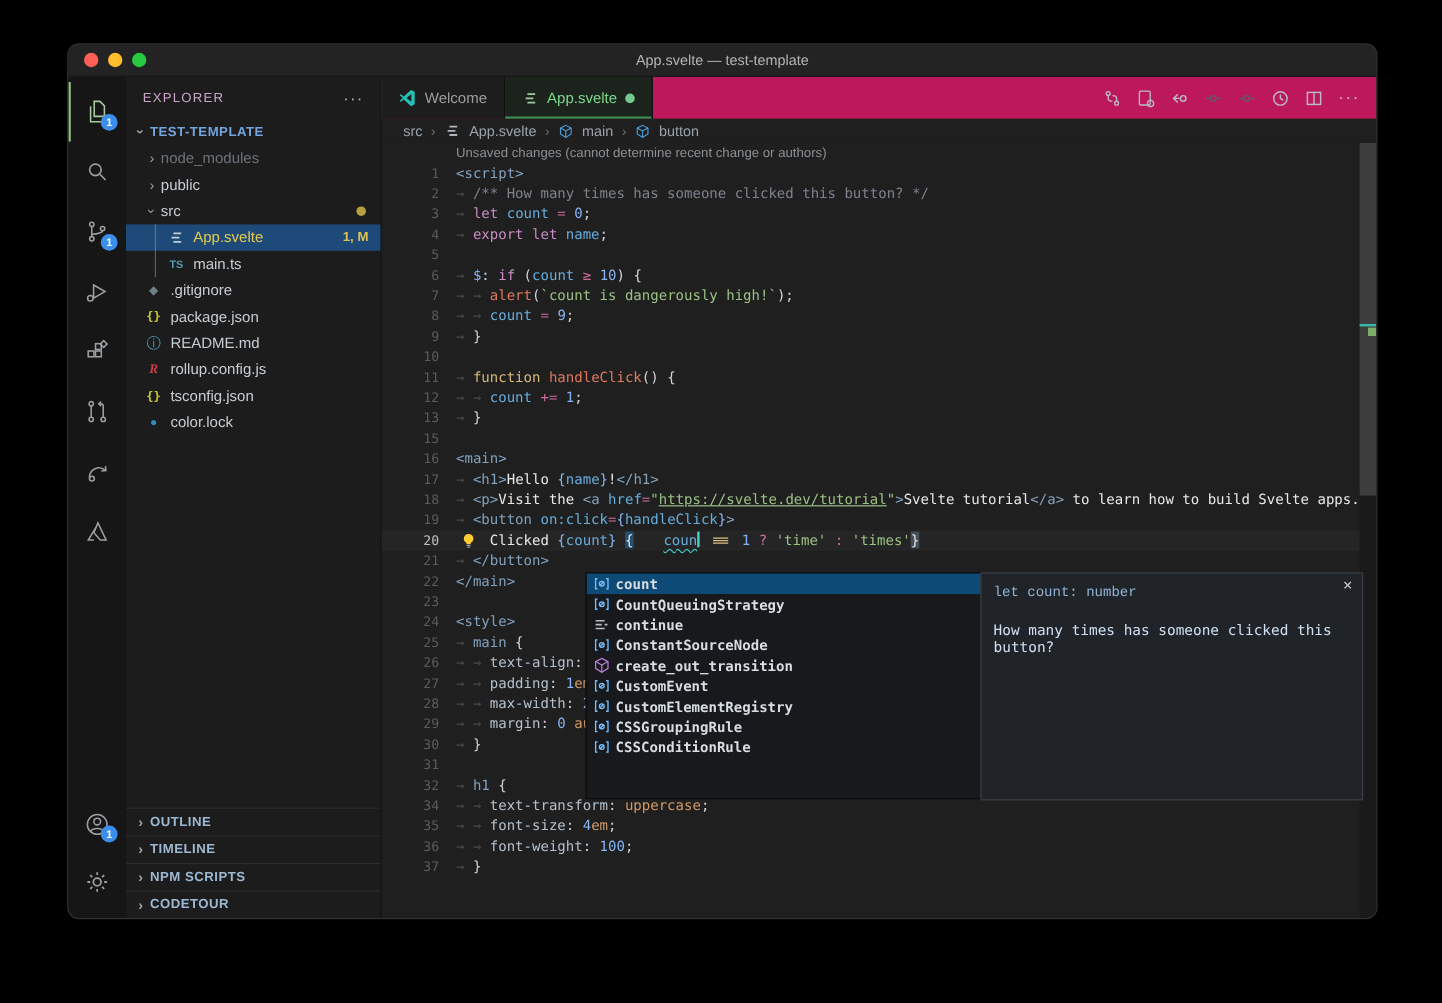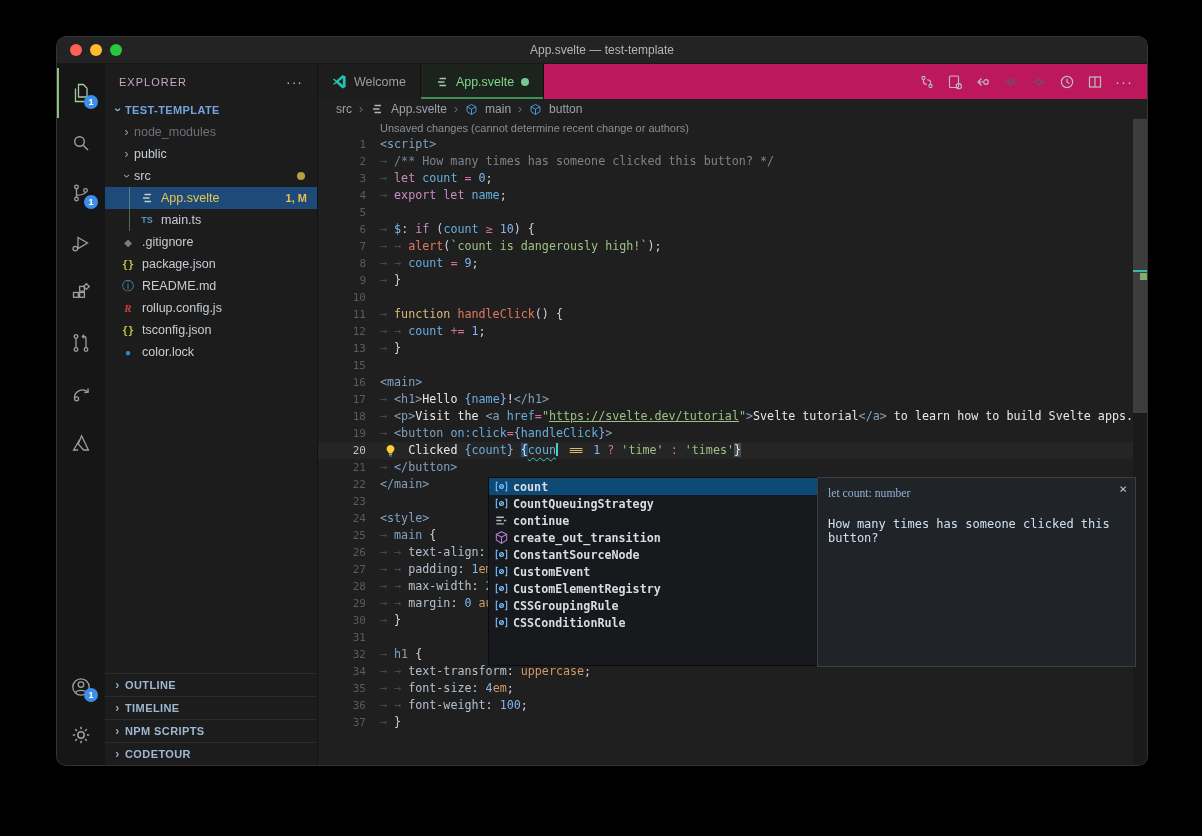--- a/index.html
+++ b/index.html
@@ -64,21 +64,21 @@
   .ln{width:48px;text-align:right;padding-right:14px;color:#5b5b5b;font-size:11px;flex:none;}
   .cl.cur .ln{color:#c0c0c0;}
   .code{white-space:pre;}
   .bulb{position:absolute;left:66px;top:2px;width:13px;height:13px;cursor:pointer;}
   
   .tk-tag{color:#82a1bd}.tk-kw{color:#c98cc5}.tk-kw2{color:#d7ba7d}.tk-var{color:#66aede}
   .tk-num{color:#85b4f2}.tk-op{color:#d16d9e}.tk-str{color:#9cc184}.tk-fn{color:#e0795e}
   .tk-cmt{color:#7d828c}.tk-b{color:#e8e8e8;font-weight:normal}.tk-t{color:#cfd2d6}
   .tk-ws{color:#44494f}.tk-br{color:#85b4f2}.tk-attr{color:#66aede}.tk-prop{color:#b3c0cc}
   .tk-or{color:#d19a66}.tk-link{color:#9cc184;text-decoration:underline}
-  .tk-sq{color:#66aede;text-decoration:underline wavy #3fc6c0;text-decoration-thickness:1px;text-underline-offset:3px;}
+  .tk-sq{color:#66aede;text-decoration:underline wavy #3fc6c0;text-decoration-thickness:1px;text-underline-offset:3px;padding-left:25px;}
   .tk-brhl{color:#dce6ee;background:rgba(43,106,158,.6);}
   .tk-brbox{color:#e0e4e8;background:rgba(120,140,160,.4);}
   .tk-cursor{display:inline-block;width:2px;height:13px;background:#49d2c5;vertical-align:-2px;}
   .tk-lig{color:#d7ba7d;display:inline-block;width:3ch;text-align:center;transform:scaleX(2.1);}
   .tk-swatch{display:inline-block;width:10px;height:10px;margin-right:3px;vertical-align:-1px;border:1px solid rgba(255,255,255,.35);}
   .tk-sp{}
   
   .sb-track{position:absolute;right:0;top:0;bottom:0;width:14px;background:#1a1a1a;}
   .sb-slider{position:absolute;right:0;top:0;width:14px;height:294px;background:#3d3d3d;cursor:pointer;}
   .deco-cursorline{position:absolute;right:0;top:151px;width:14px;height:2px;background:#37b9b0;}
@@ -87,21 +87,21 @@
   .suggest{position:absolute;left:170px;top:358px;width:329px;height:187px;background:#17191d;
     border:1px solid #0b0b0b;z-index:6;}
   .sg-row{height:17px;display:flex;align-items:center;padding-left:3px;color:#d7dde3;font-weight:bold;
     font-size:11.7px;cursor:pointer;white-space:nowrap;}
   .sg-row.selected{background:#0d4a75;}
   .sg-icon{width:19px;display:flex;justify-content:center;align-items:center;margin-right:2px;flex:none;}
   .ic-var{color:#75beff}.ic-kw{color:#b8bcc2}.ic-method{color:#b77fd4}
   
   .docs{position:absolute;left:499px;top:358px;width:317px;height:188px;background:#202328;
     border:1px solid #3a3f45;z-index:6;}
-  .docs-sig{font-family:Liberation Serif, serif;font-size:11.7px;color:#8fb4d6;padding:9px 24px 0 10px;}
+  .docs-sig{font-family:Liberation Mono, monospace;font-size:11.7px;color:#8fb4d6;padding:9px 24px 0 10px;}
   .docs-desc{font-size:12px;color:#cfe0f2;padding:17px 10px 0 10px;}
   .docs-close{position:absolute;top:4px;right:8px;color:#c8c8c8;font-size:13px;cursor:pointer;line-height:1;}
   svg{display:block;}
 </style>
 </head>
 <body>
 
 <div class="window">
   <div class="titlebar">
     <div class="traffic">
@@ -454,37 +454,37 @@
             </div>
             <div class="sg-row">
               <span class="sg-icon ic-kw">
                 <svg width="15" height="15" viewBox="0 0 16 16" fill="none" stroke="currentColor" stroke-width="1.4">
                   <path d="M2.5 4.5h8M2.5 8h5.5M10.5 8H13M2.5 11.5h8"></path>
                 </svg>
               </span>
               <span>continue</span>
             </div>
             <div class="sg-row">
+              <span class="sg-icon ic-var">
+                <svg width="15" height="15" viewBox="0 0 16 16" fill="none" stroke="currentColor" stroke-width="1.2">
+                  <path d="M4.2 3.5H2.5v9h1.7M11.8 3.5h1.7v9h-1.7"></path>
+                  <circle cx="8" cy="8" r="2.1"></circle>
+                  <path d="M6.3 9.7l3.4-3.4"></path>
+                </svg>
+              </span>
+              <span>ConstantSourceNode</span>
+            </div>
+            <div class="sg-row">
               <span class="sg-icon ic-method">
                 <svg width="15" height="15" viewBox="0 0 16 16" fill="none" stroke="currentColor" stroke-width="1.1">
                   <path d="M8 1.8 13.5 4.6v6L8 14.2 2.5 10.6v-6z"></path>
                   <path d="M2.5 4.6 8 7.6l5.5-3M8 7.6v6.6"></path>
                 </svg>
               </span>
               <span>create_out_transition</span>
-            </div>
-            <div class="sg-row">
-              <span class="sg-icon ic-var">
-                <svg width="15" height="15" viewBox="0 0 16 16" fill="none" stroke="currentColor" stroke-width="1.2">
-                  <path d="M4.2 3.5H2.5v9h1.7M11.8 3.5h1.7v9h-1.7"></path>
-                  <circle cx="8" cy="8" r="2.1"></circle>
-                  <path d="M6.3 9.7l3.4-3.4"></path>
-                </svg>
-              </span>
-              <span>ConstantSourceNode</span>
             </div>
             <div class="sg-row">
               <span class="sg-icon ic-var">
                 <svg width="15" height="15" viewBox="0 0 16 16" fill="none" stroke="currentColor" stroke-width="1.2">
                   <path d="M4.2 3.5H2.5v9h1.7M11.8 3.5h1.7v9h-1.7"></path>
                   <circle cx="8" cy="8" r="2.1"></circle>
                   <path d="M6.3 9.7l3.4-3.4"></path>
                 </svg>
               </span>
               <span>CustomEvent</span>

